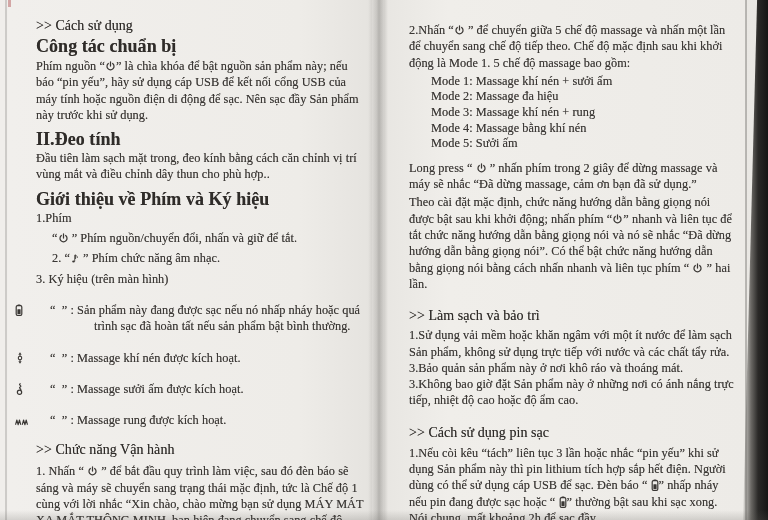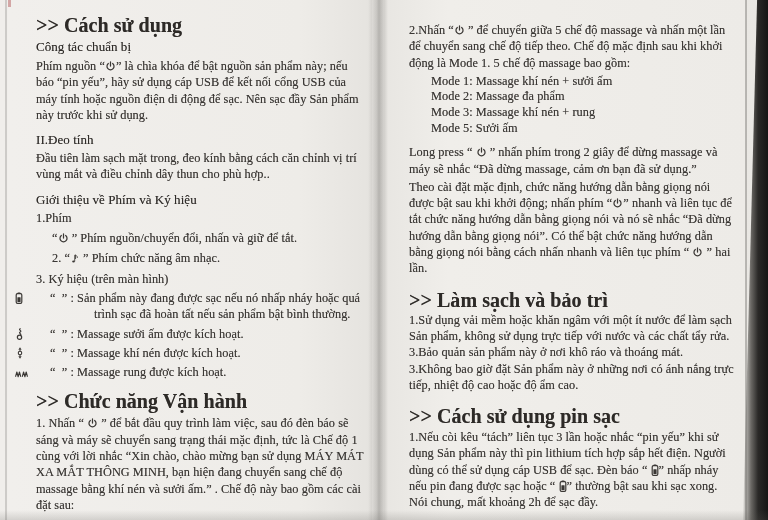--- a/index.html
+++ b/index.html
@@ -22,27 +22,27 @@
   .edge-left{position:absolute;top:0;bottom:0;left:5px;width:2px;background:rgba(140,138,134,.35)}
   .red-tick{position:absolute;left:8px;top:0;width:3px;height:7px;background:#cc9494;opacity:.8}
   .bottom-shade{position:absolute;left:0;right:0;bottom:0;height:10px;
     background:linear-gradient(180deg,rgba(0,0,0,0),rgba(90,88,84,.2))}
 
   .content{position:absolute;font-size:12.3px;line-height:16.3px;
     text-shadow:0 0 .5px rgba(58,55,52,.55);letter-spacing:.05px}
   .left-content{left:36px;top:16px;width:330px}
   .right-content{left:409px;top:22px;width:328px}
 
-  .h-main{font-size:20px;line-height:19px;font-weight:bold;color:#2d2a27}
-  .h-sub{font-size:13px;line-height:17px;font-weight:normal;color:#2f2c29}
+  .h-main{font-size:14px;line-height:19px;font-weight:normal;color:#2d2a27}
+  .h-sub{font-size:18px;line-height:17px;font-weight:bold;color:#2f2c29}
   .p{margin:0}
   .mt2{margin-top:2px}.mt3{margin-top:3px}.mt4{margin-top:4px}
   .mt8{margin-top:8px}.mt12{margin-top:12px}.mt14{margin-top:14px}
   .keyline{padding-left:16px;margin-top:4px}
-  .symline{padding-left:58px;text-indent:-44px;margin-top:3px}
+  .symline{padding-left:58px;text-indent:-44px;margin-top:15px}
   .modes{padding-left:22px;margin-top:3px}
   .modes div{line-height:15.6px}
 
   .icw{display:inline-block;line-height:0;vertical-align:-1px}
   .icw svg{display:inline-block;vertical-align:-1px}
 </style>
 </head>
 <body>
 
 <div class="scan">
@@ -74,51 +74,52 @@
             <ellipse cx="8.4" cy="19" rx="3.2" ry="2.5" fill="currentColor"></ellipse>
             <path d="M11.3 19V4l2-.5v9.8" stroke="currentColor" stroke-width="2" fill="none"></path>
             <path d="M13.2 3.8c3.4 1.7 4.9 3.6 4.2 7" stroke="currentColor" stroke-width="2" fill="none"></path>
           </svg></span> ” Phím chức năng âm nhạc.</div>
     <div class="p mt4">3. Ký hiệu (trên màn hình)</div>
     <div class="symline">“ <span class="icw"><svg width="8" height="12" viewBox="0 0 16 24">
             <rect x="5" y="0.8" width="6" height="3" rx="1" fill="currentColor"></rect>
             <rect x="2.4" y="3.4" width="11.2" height="19.4" rx="2.6" fill="none" stroke="currentColor" stroke-width="2.4"></rect>
             <rect x="4.8" y="10.4" width="6.4" height="9.6" rx="1" fill="currentColor"></rect>
           </svg></span> ” : Sản phẩm này đang được sạc nếu nó nhấp nháy hoặc quá trình sạc đã hoàn tất nếu sản phẩm bật bình thường.</div>
-    <div class="symline">“ <span class="icw"><svg width="9" height="12" viewBox="0 0 18 24">
-            <circle cx="9" cy="18.5" r="4.3" fill="none" stroke="currentColor" stroke-width="2.4"></circle>
-            <path d="M10.4 1.3c-4.6 2.3 4.6 4.3 0 6.6-4.6 2.3 4.6 4.3 0 6.4" fill="none" stroke="currentColor" stroke-width="2.2" stroke-linecap="round"></path>
-          </svg></span> ” : Massage sưởi ấm được kích hoạt.</div>
     <div class="symline">“ <span class="icw"><svg width="10" height="12" viewBox="0 0 20 24">
             <path d="M10 .5 6.8 5.4h6.4Z" fill="currentColor"></path>
             <path d="M10 23.5 6.8 18.6h6.4Z" fill="currentColor"></path>
             <path d="M10 5.2v3.2M10 15.6v3.2" stroke="currentColor" stroke-width="2" fill="none"></path>
             <circle cx="10" cy="12" r="3.5" fill="none" stroke="currentColor" stroke-width="2.2"></circle>
           </svg></span> ” : Massage khí nén được kích hoạt.</div>
+    <div class="symline">“ <span class="icw"><svg width="9" height="12" viewBox="0 0 18 24">
+            <circle cx="9" cy="18.5" r="4.3" fill="none" stroke="currentColor" stroke-width="2.4"></circle>
+            <path d="M10.4 1.3c-4.6 2.3 4.6 4.3 0 6.6-4.6 2.3 4.6 4.3 0 6.4" fill="none" stroke="currentColor" stroke-width="2.2" stroke-linecap="round"></path>
+          </svg></span> ” : Massage sưởi ấm được kích hoạt.</div>
     <div class="symline">“ <span class="icw"><svg width="13" height="9" viewBox="0 0 26 18" fill="none" stroke="currentColor" stroke-width="2.2" stroke-linejoin="round">
             <path d="M1 15.5 3.7 6l2.6 9.5L8.9 6l2.6 9.5"></path>
             <path d="M14.5 15.5 17.2 6l2.6 9.5L22.4 6 25 15.5"></path>
           </svg></span> ” :  Massage rung được kích hoạt.</div>
     <div class="h-main mt12">&gt;&gt; Chức năng Vận hành</div>
     <div class="p mt4">1. Nhấn “ <span class="icw"><svg width="11" height="11" viewBox="0 0 24 24" fill="none" stroke="currentColor" stroke-width="2.7" stroke-linecap="round">
             <path d="M12 2v9"></path>
             <path d="M7.3 5.5a7.7 7.7 0 1 0 9.4 0"></path>
           </svg></span> ” để bắt đầu quy trình làm việc, sau đó đèn báo sẽ sáng và máy sẽ chuyển sang trạng thái mặc định, tức là Chế độ 1 cùng với lời nhắc “Xin chào, chào mừng bạn sử dụng MÁY MÁT XA MẮT THÔNG MINH, bạn hiện đang chuyển sang chế độ massage bằng khí nén và sưởi ấm.” . Chế độ này bao gồm các cài đặt sau:</div>
 
   </div>
 
   <div class="content right-content">
     <div class="p">2.Nhấn  “<span class="icw"><svg width="11" height="11" viewBox="0 0 24 24" fill="none" stroke="currentColor" stroke-width="2.7" stroke-linecap="round">
             <path d="M12 2v9"></path>
             <path d="M7.3 5.5a7.7 7.7 0 1 0 9.4 0"></path>
           </svg></span> ”  để chuyển giữa 5 chế độ massage và nhấn một lần để chuyển sang chế độ tiếp theo. Chế độ mặc định sau khi khởi động là Mode 1. 5 chế độ massage bao gồm:</div>
     <div class="modes">
       <div>Mode 1: Massage khí nén + sưởi ấm</div>
-      <div>Mode 2: Massage đa phẩm</div>
+      <div>Mode 2: Massage đa hiệu</div>
       <div>Mode 3: Massage khí nén + rung</div>
+      <div>Mode 4: Massage bằng khí nén</div>
       <div>Mode 5: Sưởi ấm</div>
     </div>
     <div class="p mt8">Long press “ <span class="icw"><svg width="11" height="11" viewBox="0 0 24 24" fill="none" stroke="currentColor" stroke-width="2.7" stroke-linecap="round">
             <path d="M12 2v9"></path>
             <path d="M7.3 5.5a7.7 7.7 0 1 0 9.4 0"></path>
           </svg></span> ” nhấn phím trong 2 giây để dừng massage và máy sẽ nhắc “Đã dừng massage, cảm ơn bạn đã sử dụng.”</div>
     <div class="p mt2">Theo cài đặt mặc định, chức năng hướng dẫn bằng giọng nói được bật sau khi khởi động; nhấn phím “<span class="icw"><svg width="11" height="11" viewBox="0 0 24 24" fill="none" stroke="currentColor" stroke-width="2.7" stroke-linecap="round">
             <path d="M12 2v9"></path>
             <path d="M7.3 5.5a7.7 7.7 0 1 0 9.4 0"></path>
           </svg></span>” nhanh và liên tục để tắt chức năng hướng dẫn bằng giọng nói và nó sẽ nhắc “Đã dừng hướng dẫn bằng giọng nói”. Có thể bật chức năng hướng dẫn bằng giọng nói bằng cách nhấn nhanh và liên tục phím “ <span class="icw"><svg width="11" height="11" viewBox="0 0 24 24" fill="none" stroke="currentColor" stroke-width="2.7" stroke-linecap="round">

